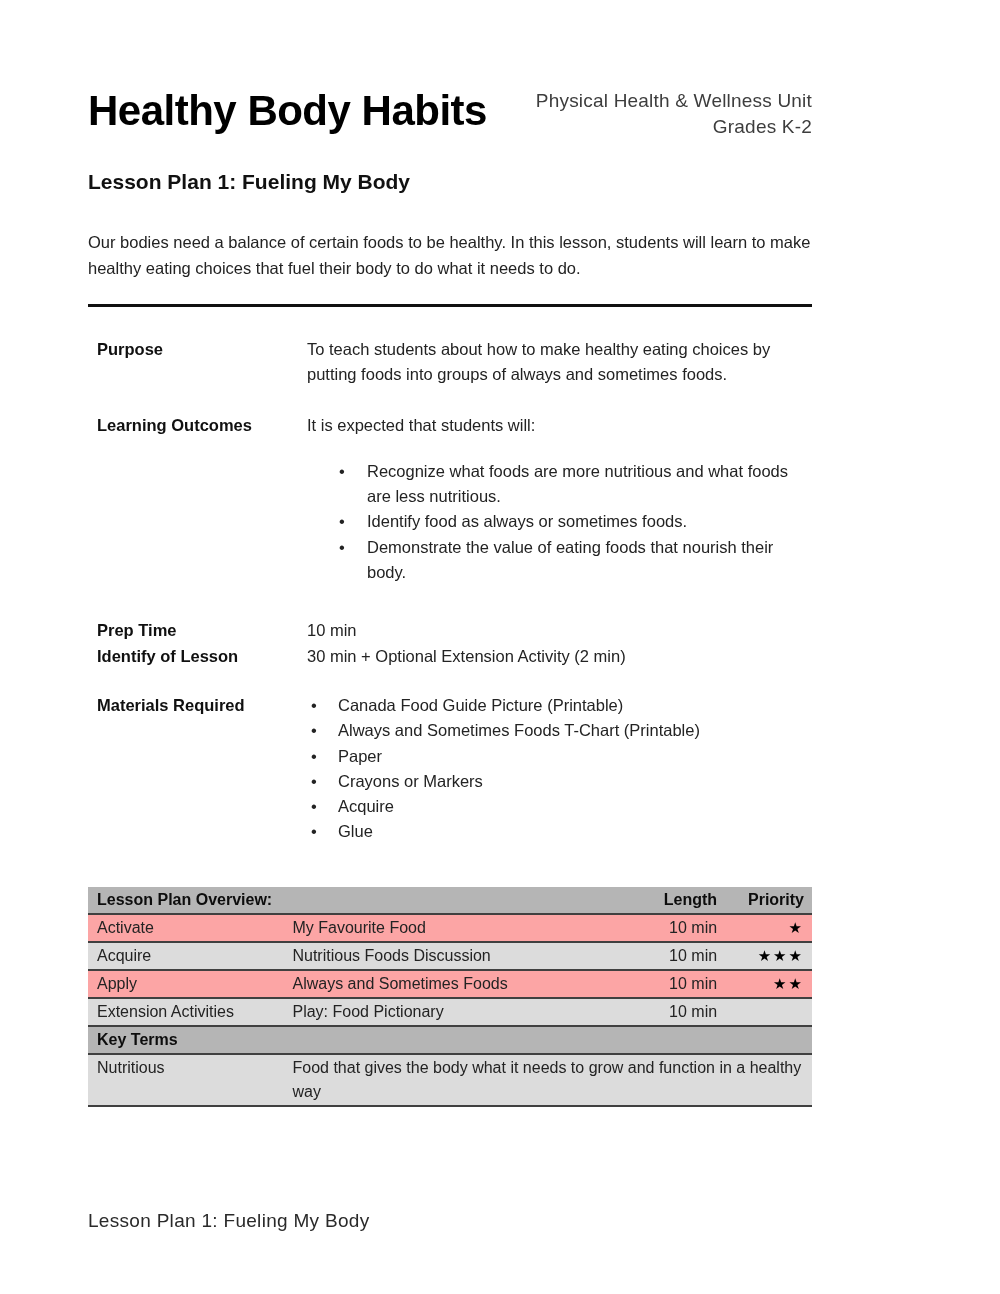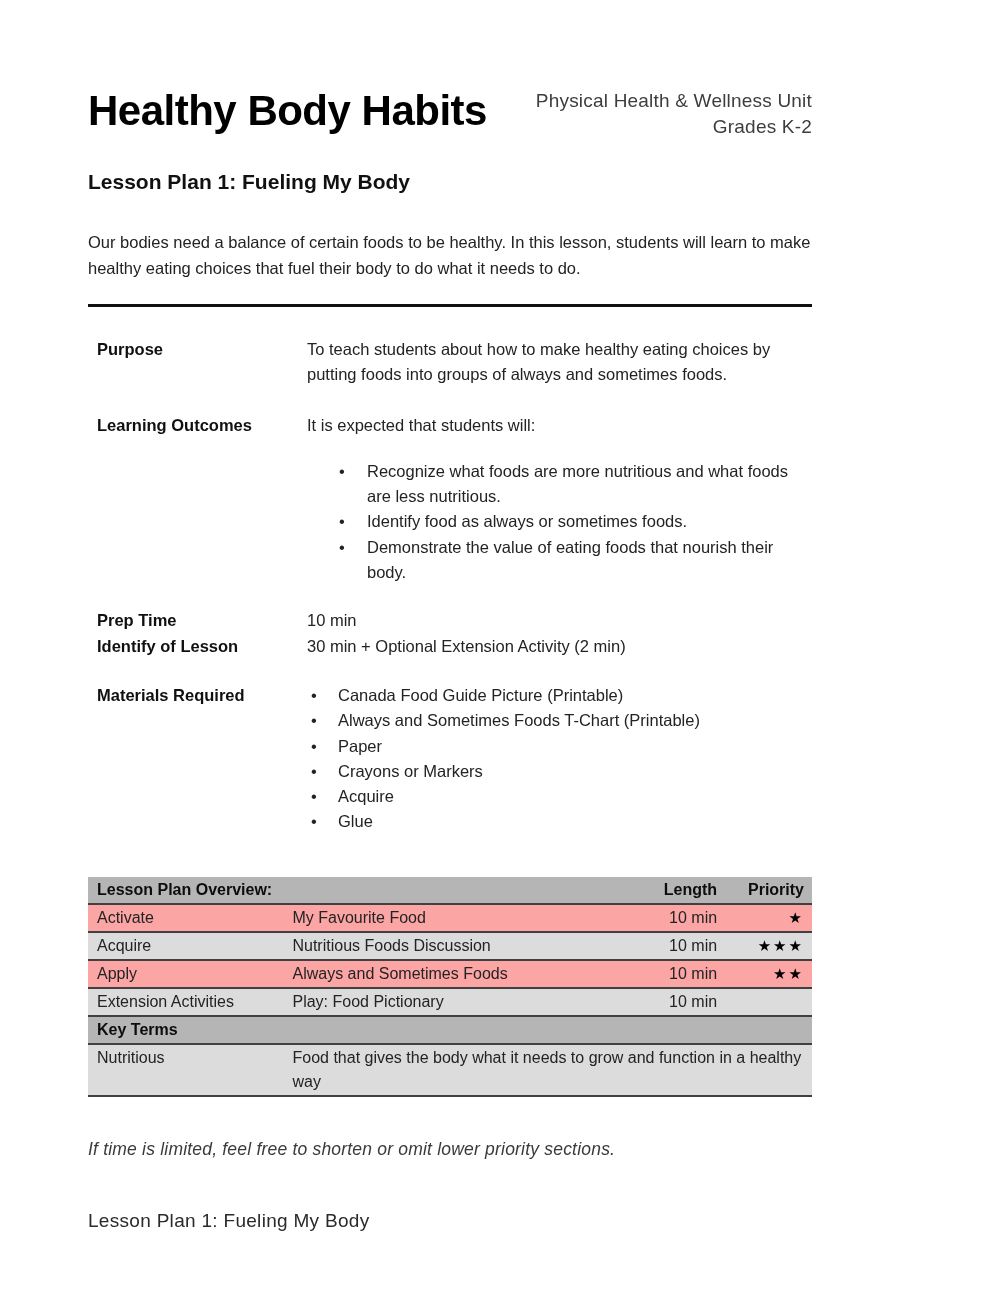--- a/index.html
+++ b/index.html
@@ -57,21 +57,21 @@
   .detail-row {
     display: grid;
     grid-template-columns: 219px 1fr;
     font-size: 16.5px;
     line-height: 25.3px;
     color: #232323;
   }
   .detail-row .label { font-weight: 700; color: #101010; padding-left: 9px; }
   .detail-row .value { max-width: 600px; }
   .mt-25 { margin-top: 25px; }
-  .mt-23 { margin-top: 23px; }
+  .mt-23 { margin-top: 33px; }
   .mt-24 { margin-top: 24px; }
 
   ul.outcome-list {
     list-style: none;
     margin-top: 21px;
     padding-left: 32px;
   }
   ul.outcome-list li {
     position: relative;
     padding-left: 28px;
@@ -237,17 +237,16 @@
       </tr>
       <tr class="row-shade">
         <td class="def-cell">Nutritious</td>
         <td colspan="3" class="def-cell">
           <span class="def-text">Food that gives the body what it needs to grow and function in a healthy way</span>
         </td>
       </tr>
     </tbody>
   </table>
 
-  <p class="note">If time is limited, feel free to shorten or omit lower priority sections.</p>
 
   <div class="footer">Lesson Plan 1: Fueling My Body</div>
 
 </div>
 
 </body></html>

